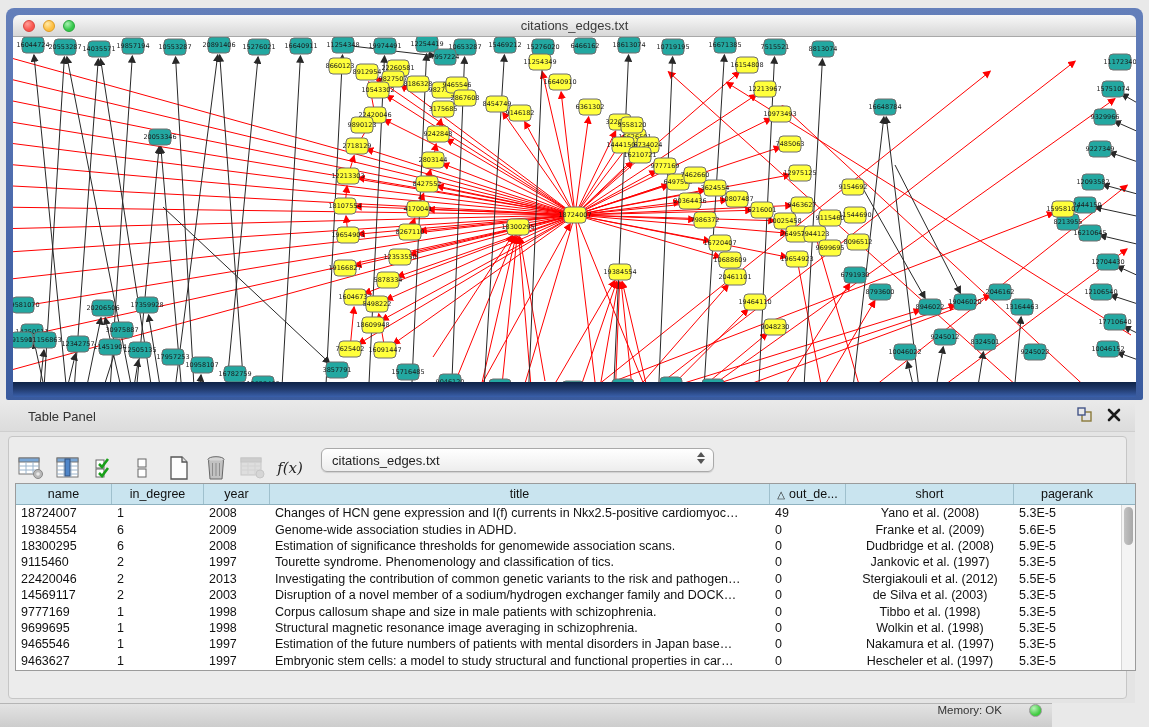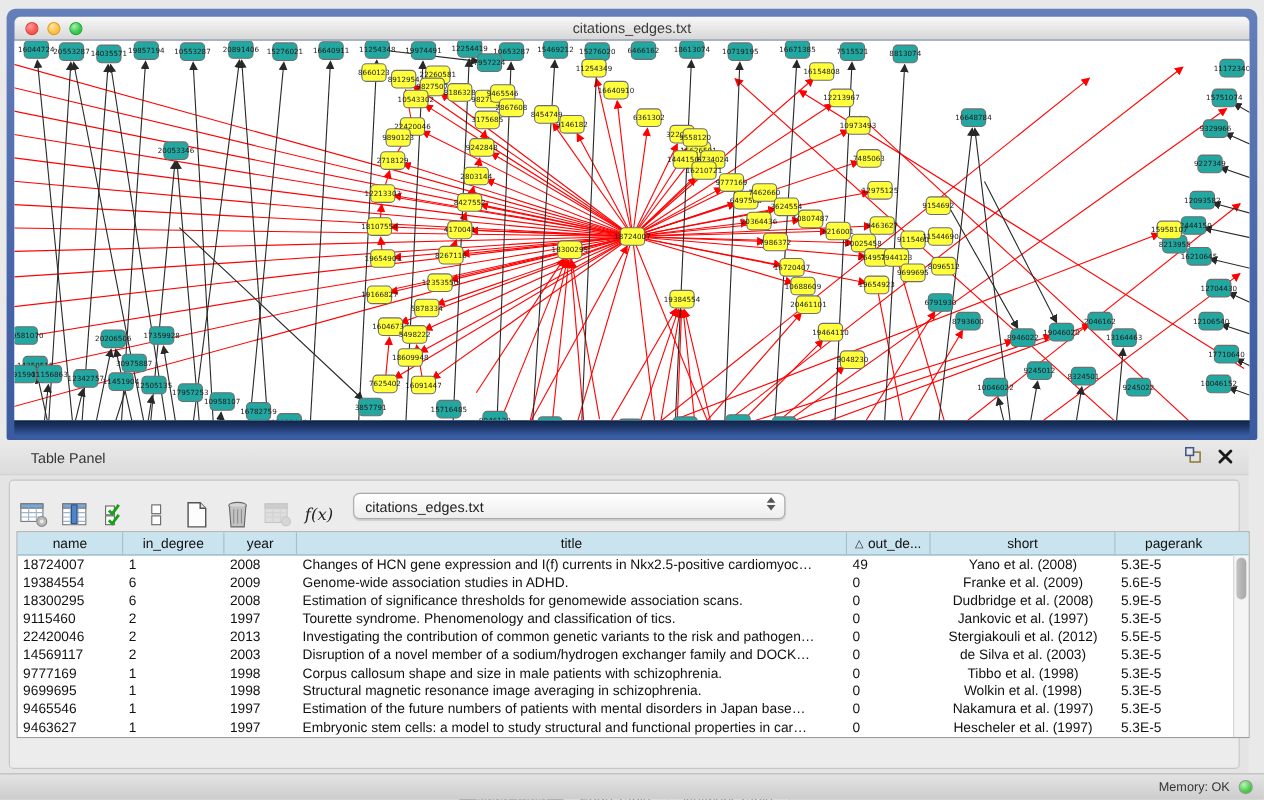--- a/index.html
+++ b/index.html
@@ -72,23 +72,23 @@
   
   .tabs { position:absolute; left:0; right:0; top:240px; display:flex; justify-content:center; }
   .tabgroup { display:flex; border:1px solid #9e9e9e; border-radius:5px; overflow:hidden;
     box-shadow:0 1px 1px rgba(255,255,255,.8), inset 0 1px 0 rgba(255,255,255,.5); height:21px;margin-top:40px;}
   .tab { padding:0 14px; font-size:13px; display:flex; align-items:center;
     background:linear-gradient(180deg,#ffffff,#f0f0f0); color:#222; border-right:1px solid #b5b5b5;}
   .tab:last-child { border-right:none; }
   .tab.active { background:linear-gradient(180deg,#7d7d7d,#676767); color:#efefef; }
 
   
-  .statusbar { position:absolute; left:0; bottom:0; width:1149px; height:24px;
+  .statusbar { position:absolute; left:0; bottom:0; width:1052px; height:24px;
     background:linear-gradient(180deg,#e3e3e3,#cdcdcd); border-top:1px solid #b5b5b5;
-    display:flex; align-items:center; justify-content:flex-end; }
+    display:flex; justify-content:flex-end;gap:19px; }
   .mem-label { font-size:11.5px; color:#333; margin-right:8px; }
   .mem-dot { width:13px; height:13px; border-radius:50%; margin-right:10px;
     background:radial-gradient(circle at 35% 30%,#b9f3b9,#3ecb3e 65%); border:1px solid #979797; }
 
   
   .icon-x { font-size:17px; font-weight:bold; color:#1a1a1a; line-height:1; }
 </style>
 </head>
 <body>
 

